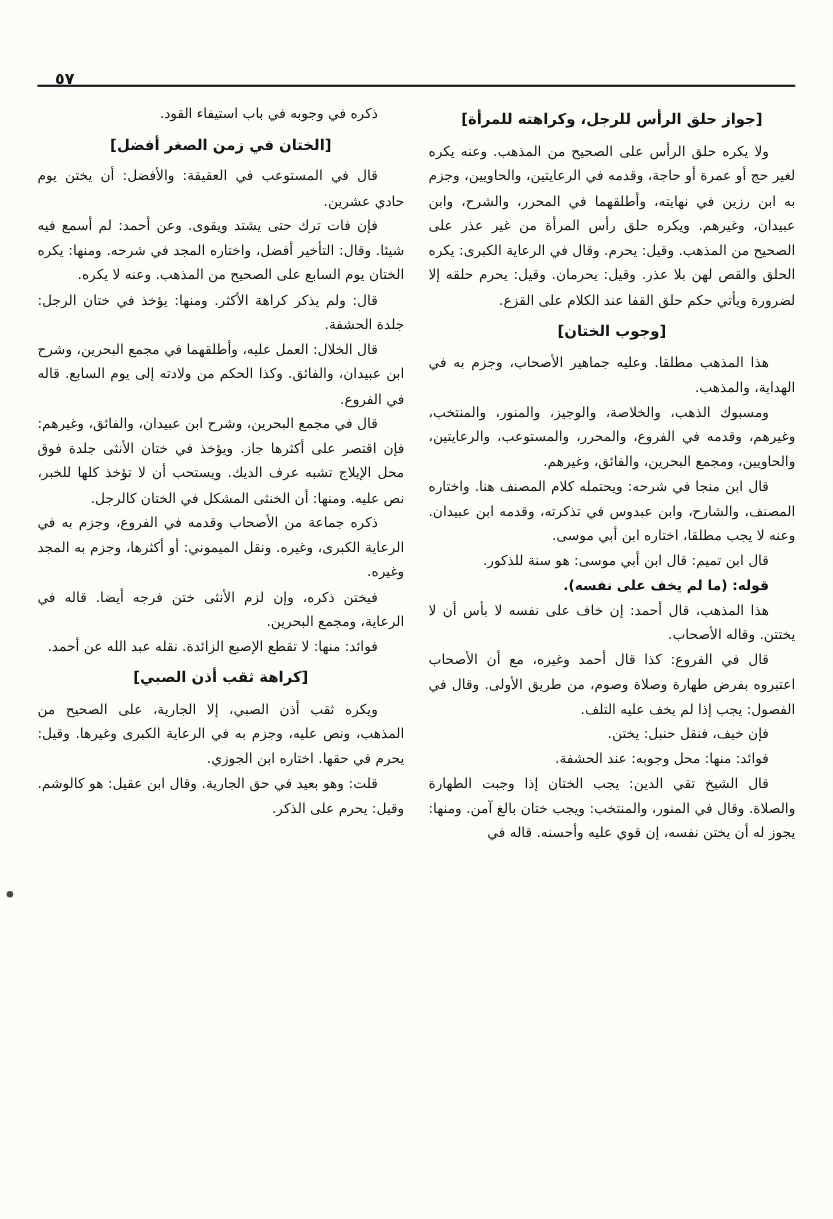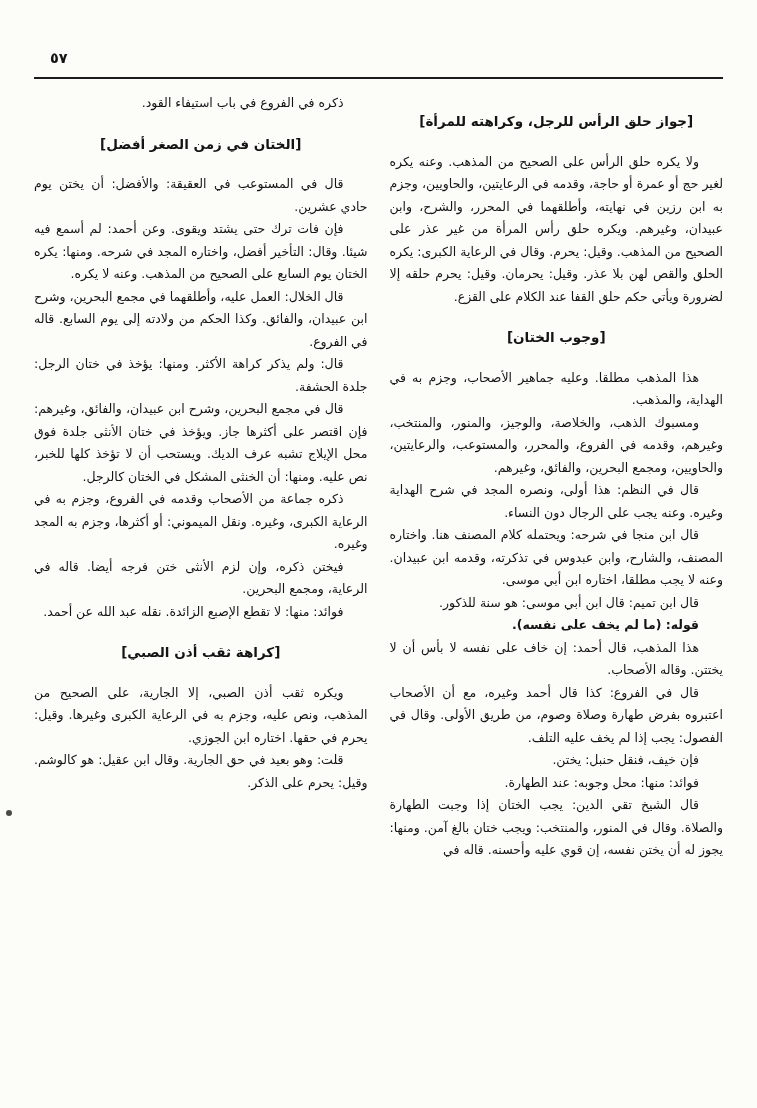--- a/index.html
+++ b/index.html
@@ -25,21 +25,21 @@
   }
   .book-title {
     text-align: center;
     font-weight: bold;
     font-size: 15.5px;
     letter-spacing: 0.2px;
   }
   .page-number {
     position: absolute;
     left: 16px;
-    top: 4px;
+    top: 18px;
     font-weight: bold;
     font-size: 14.5px;
   }
   .rule {
     border-bottom: 2px solid #1c1c1c;
     margin-top: 5px;
   }
   .columns {
     display: flex;
     gap: 22px;
@@ -50,21 +50,21 @@
     min-width: 0;
     font-size: 12.5px;
     line-height: 22.5px;
     text-align: justify;
   }
   .col p {
     margin: 0;
     text-indent: 24px;
   }
   h3.section-heading {
-    margin: 18px 0;
+    margin: 6px 0;
     font-size: 13.5px;
     font-weight: bold;
     text-align: center;
     text-indent: 0;
   }
   p.matn { font-weight: bold; }
   .speck {
     position: absolute;
     left: 6px;
     top: 810px;
@@ -86,38 +86,37 @@
   <div class="rule"></div>
 
   <main class="columns">
 
     <section class="col col-right">
       <h3 class="section-heading">[جواز حلق الرأس للرجل، وكراهته للمرأة]</h3>
       <p>ولا يكره حلق الرأس على الصحيح من المذهب. وعنه يكره لغير حج أو عمرة أو حاجة، وقدمه في الرعايتين، والحاويين، وجزم به ابن رزين في نهايته، وأطلقهما في المحرر، والشرح، وابن عبيدان، وغيرهم. ويكره حلق رأس المرأة من غير عذر على الصحيح من المذهب. وقيل: يحرم. وقال في الرعاية الكبرى: يكره الحلق والقص لهن بلا عذر. وقيل: يحرمان. وقيل: يحرم حلقه إلا لضرورة ويأتي حكم حلق القفا عند الكلام على القزع.</p>
       <h3 class="section-heading">[وجوب الختان]</h3>
       <p>هذا المذهب مطلقا. وعليه جماهير الأصحاب، وجزم به في الهداية، والمذهب.</p>
       <p>ومسبوك الذهب، والخلاصة، والوجيز، والمنور، والمنتخب، وغيرهم، وقدمه في الفروع، والمحرر، والمستوعب، والرعايتين، والحاويين، ومجمع البحرين، والفائق، وغيرهم.</p>
-      <p>قال في النظم: هذا أولى، ونصره المجد في شرح الهداية وغيره. وعنه يجب على الرجال دون النساء.</p>
       <p>قال ابن منجا في شرحه: ويحتمله كلام المصنف هنا. واختاره المصنف، والشارح، وابن عبدوس في تذكرته، وقدمه ابن عبيدان. وعنه لا يجب مطلقا، اختاره ابن أبي موسى.</p>
       <p>قال ابن تميم: قال ابن أبي موسى: هو سنة للذكور.</p>
       <p class="matn">قوله: (ما لم يخف على نفسه).</p>
       <p>هذا المذهب، قال أحمد: إن خاف على نفسه لا بأس أن لا يختتن. وقاله الأصحاب.</p>
       <p>قال في الفروع: كذا قال أحمد وغيره، مع أن الأصحاب اعتبروه بفرض طهارة وصلاة وصوم، من طريق الأولى. وقال في الفصول: يجب إذا لم يخف عليه التلف.</p>
       <p>فإن خيف، فنقل حنبل: يختن.</p>
-      <p>فوائد: منها: محل وجوبه: عند الطهارة.</p>
+      <p>فوائد: منها: محل وجوبه: عند الحشفة.</p>
       <p>قال الشيخ تقي الدين: يجب الختان إذا وجبت الطهارة والصلاة. وقال في المنور، والمنتخب: ويجب ختان بالغ آمن. ومنها: يجوز له أن يختن نفسه، إن قوي عليه وأحسنه. قاله في</p>
     </section>
 
     <section class="col col-left">
-      <p>ذكره في الفروع في باب استيفاء القود.</p>
+      <p>ذكره في وجوبه في باب استيفاء القود.</p>
       <h3 class="section-heading">[الختان في زمن الصغر أفضل]</h3>
       <p>قال في المستوعب في العقيقة: والأفضل: أن يختن يوم حادي عشرين.</p>
       <p>فإن فات ترك حتى يشتد ويقوى. وعن أحمد: لم أسمع فيه شيئا. وقال: التأخير أفضل، واختاره المجد في شرحه. ومنها: يكره الختان يوم السابع على الصحيح من المذهب. وعنه لا يكره.</p>
+      <p>قال: ولم يذكر كراهة الأكثر. ومنها: يؤخذ في ختان الرجل: جلدة الحشفة.</p>
       <p>قال الخلال: العمل عليه، وأطلقهما في مجمع البحرين، وشرح ابن عبيدان، والفائق. وكذا الحكم من ولادته إلى يوم السابع. قاله في الفروع.</p>
-      <p>قال: ولم يذكر كراهة الأكثر. ومنها: يؤخذ في ختان الرجل: جلدة الحشفة.</p>
       <p>قال في مجمع البحرين، وشرح ابن عبيدان، والفائق، وغيرهم: فإن اقتصر على أكثرها جاز. ويؤخذ في ختان الأنثى جلدة فوق محل الإيلاج تشبه عرف الديك. ويستحب أن لا تؤخذ كلها للخبر، نص عليه. ومنها: أن الخنثى المشكل في الختان كالرجل.</p>
       <p>ذكره جماعة من الأصحاب وقدمه في الفروع، وجزم به في الرعاية الكبرى، وغيره. ونقل الميموني: أو أكثرها، وجزم به المجد وغيره.</p>
       <p>فيختن ذكره، وإن لزم الأنثى ختن فرجه أيضا. قاله في الرعاية، ومجمع البحرين.</p>
       <p>فوائد: منها: لا تقطع الإصبع الزائدة. نقله عبد الله عن أحمد.</p>
       <h3 class="section-heading">[كراهة ثقب أذن الصبي]</h3>
       <p>ويكره ثقب أذن الصبي، إلا الجارية، على الصحيح من المذهب، ونص عليه، وجزم به في الرعاية الكبرى وغيرها. وقيل: يحرم في حقها. اختاره ابن الجوزي.</p>
       <p>قلت: وهو بعيد في حق الجارية. وقال ابن عقيل: هو كالوشم. وقيل: يحرم على الذكر.</p>
     </section>
 
   </main>

